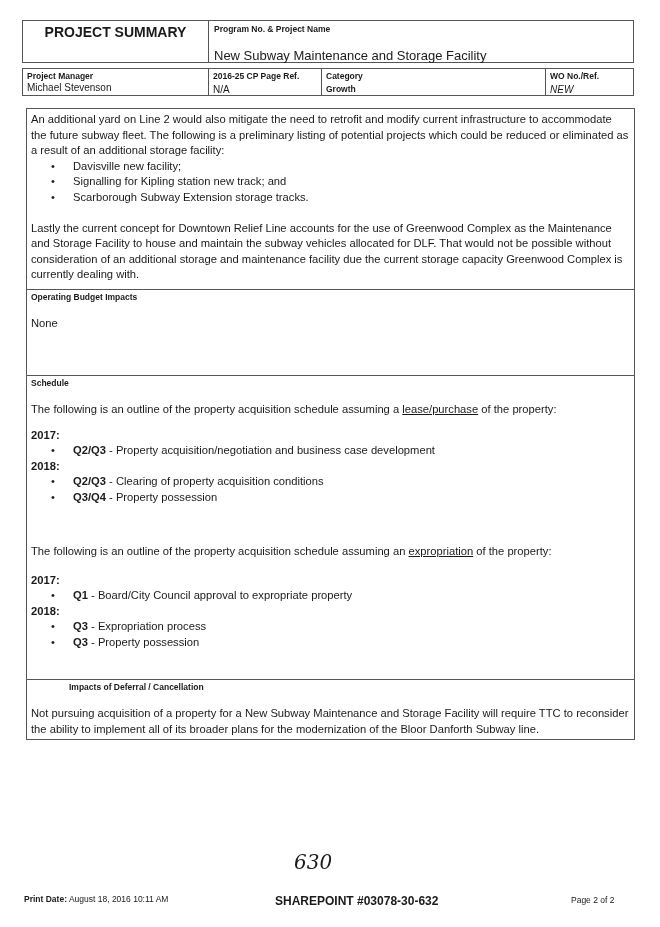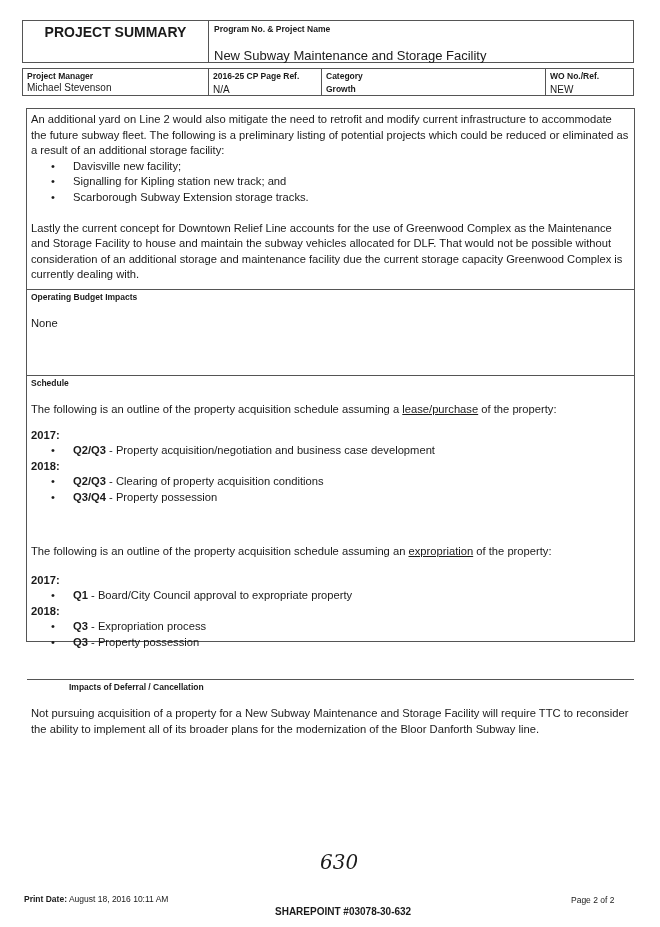--- a/index.html
+++ b/index.html
@@ -30,24 +30,24 @@
   <div class="abs lbl" style="left:4px;top:2px;">Project Manager</div>
   <div class="abs val" style="left:4px;top:13px;">Michael Stevenson</div>
   <div class="abs" style="left:185px;top:0;bottom:0;border-left:1px solid #555;"></div>
   <div class="abs lbl" style="left:190px;top:2px;">2016-25 CP Page Ref.</div>
   <div class="abs val" style="left:190px;top:15px;">N/A</div>
   <div class="abs" style="left:298px;top:0;bottom:0;border-left:1px solid #555;"></div>
   <div class="abs lbl" style="left:303px;top:2px;">Category</div>
   <div class="abs lbl" style="left:303px;top:15px;">Growth</div>
   <div class="abs" style="left:522px;top:0;bottom:0;border-left:1px solid #555;"></div>
   <div class="abs lbl" style="left:527px;top:2px;">WO No./Ref.</div>
-  <div class="abs val" style="left:527px;top:15px;">NEW</div>
+  <div class="abs val" style="left:527px;top:15px;font-style:italic;">NEW</div>
 </div>
 
-<div class="box" style="left:26px;top:108px;width:609px;height:534px;">
+<div class="box" style="left:26px;top:108px;width:609px;height:632px;">
 
   <div class="abs body-text" style="left:4px;top:3px;width:598px;">
     <div>An additional yard on Line 2 would also mitigate the need to retrofit and modify current infrastructure to accommodate the future subway fleet.  The following is a preliminary listing of potential projects which could be reduced or eliminated as a result of an additional storage facility:</div>
     <ul class="bl">
       <li>Davisville new facility;</li>
       <li>Signalling for Kipling station new track; and</li>
       <li>Scarborough Subway Extension storage tracks.</li>
     </ul>
     <div style="height:15px;"></div>
     <div>Lastly the current concept for Downtown Relief Line accounts for the use of Greenwood Complex as the Maintenance and Storage Facility to house and maintain the subway vehicles allocated for DLF.  That would not be possible without consideration of an additional storage and maintenance facility due the current storage capacity Greenwood Complex is currently dealing with.</div>
@@ -86,19 +86,19 @@
       <li><span class="bold">Q3</span><span> - Expropriation process</span></li>
       <li><span class="bold">Q3</span><span> -  Property possession</span></li>
     </ul>
   </div>
 
   <div class="hr" style="top:570px;"></div>
   <div class="abs lbl" style="left:4px;top:573px;margin-left:38px;">Impacts of Deferral / Cancellation</div>
   <div class="abs body-text" style="left:4px;top:597px;width:600px;">Not pursuing acquisition of a property for a New Subway Maintenance and Storage Facility will require TTC to reconsider the ability to implement all of its broader plans for the modernization of the Bloor Danforth Subway line.</div>
 </div>
 
-<div class="abs" style="left:320px;top:850px;font-family:'DejaVu Serif', serif;font-style:italic;font-size:20px;text-align:right;">630</div>
+<div class="abs" style="left:294px;top:850px;font-family:'DejaVu Serif', serif;font-style:italic;font-size:20px;text-align:right;">630</div>
 
 <div class="abs" style="left:24px;top:894px;font-size:8.5px;">
   <span class="bold">Print Date:</span><span> August 18, 2016  10:11 AM</span>
 </div>
-<div class="abs bold" style="left:275px;top:894px;font-size:10px;margin-top:12px;">SHAREPOINT #03078-30-632</div>
+<div class="abs bold" style="left:275px;top:894px;font-size:12px;">SHAREPOINT #03078-30-632</div>
 <div class="abs" style="left:571px;top:895px;font-size:8.5px;">Page 2 of 2</div>
 
 </body></html>

